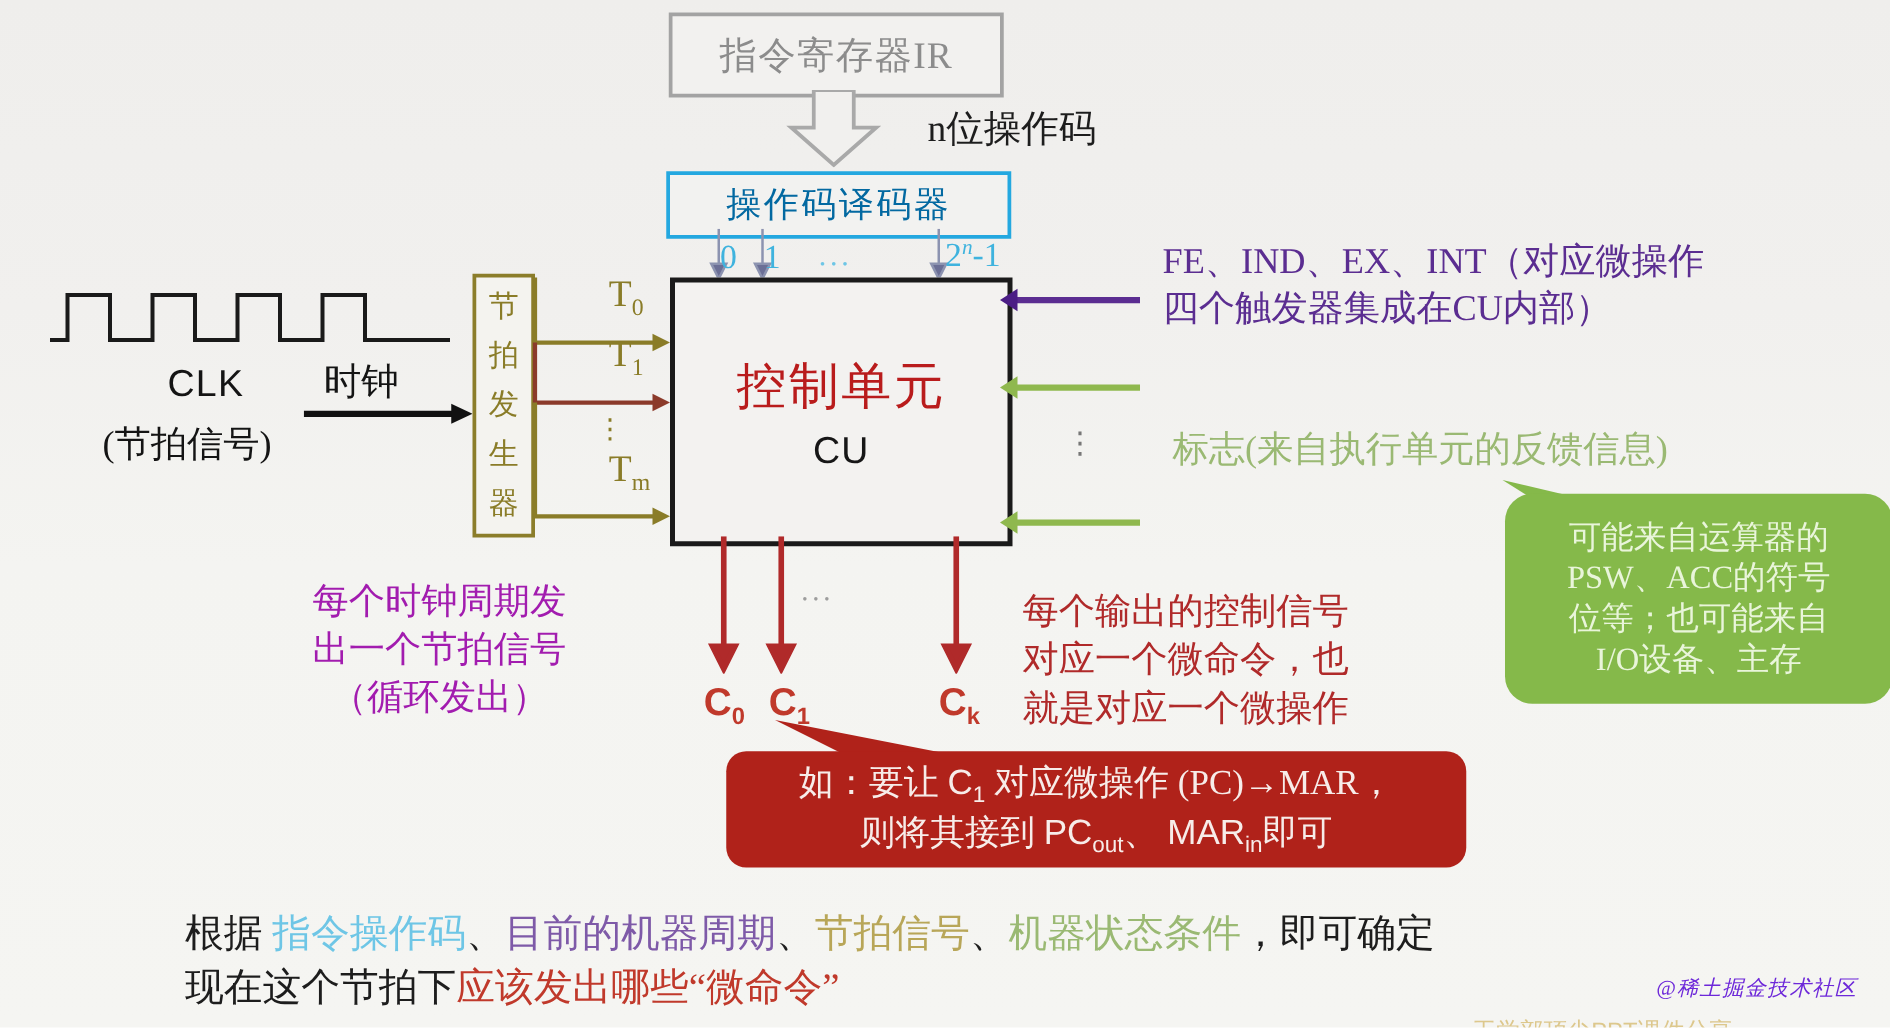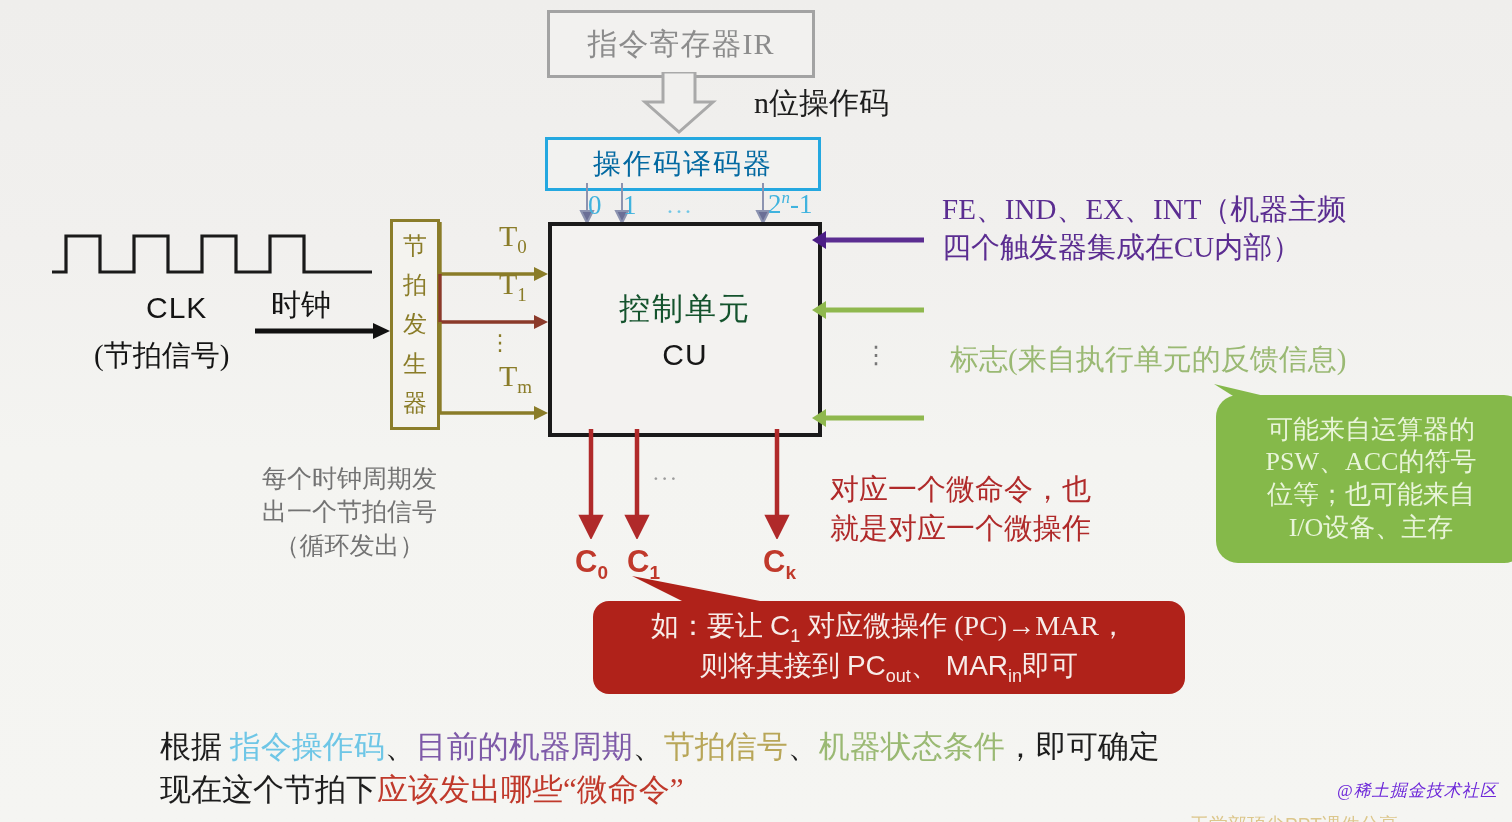--- a/index.html
+++ b/index.html
@@ -3,21 +3,21 @@
 <meta charset="utf-8">
 <style>
   html,body{margin:0;padding:0;}
   body{
     width:1512px;height:822px;
     background:linear-gradient(180deg,#efeeec 0%,#f1f0ee 30%,#f4f4f1 55%,#f5f5f2 100%);
     font-family:"Liberation Serif","DejaVu Serif",serif;
     overflow:hidden;
     position:relative;
   }
-  .stage{position:absolute;left:12px;top:0;width:1332px;height:822px;}
+  .stage{position:absolute;left:0;top:0;width:1332px;height:822px;}
   .abs{position:absolute;}
 
   
   #ir-box{
     left:535px;top:10px;width:262px;height:62px;
     border:3px solid #a3a3a3;background:#f2f1ef;
     display:flex;align-items:center;justify-content:center;
   }
   #ir-box .txt{font-size:30px;color:#8c8c8c;letter-spacing:1px;
     font-family:"Liberation Serif","DejaVu Serif",serif;font-weight:400;}
@@ -43,21 +43,21 @@
   #dec-lbl-dots{left:655px;top:192px;font-size:24px;color:#6ec6e6;letter-spacing:3px;}
   #dec-lbl-last{left:756px;top:188px;}
   #dec-lbl-last sup{font-size:17px;font-style:italic;}
 
   
   #cu-box{
     left:536px;top:222px;width:266px;height:207px;
     border:4px solid #1a1a1a;background:#f3f2f0;
     display:flex;flex-direction:column;align-items:center;justify-content:center;
   }
-  #cu-box .l1{font-size:31px;color:#14532d;letter-spacing:2px;}
+  #cu-box .l1{font-size:40px;color:#b91c1c;letter-spacing:2px;}
   #cu-box .l2{font-size:30px;color:#161616;margin-top:8px;letter-spacing:1px;
     font-family:"Liberation Sans","DejaVu Sans",sans-serif;}
 
   
   #tg-box{
     left:378px;top:219px;width:50px;height:211px;
     border:3px solid #8b7d2a;background:#f4f3ef;
     display:flex;flex-direction:column;align-items:center;justify-content:space-around;
     padding:4px 0;box-sizing:border-box;
   }
@@ -88,21 +88,21 @@
   
   #green-callout{
     left:1204px;top:395px;width:310px;height:168px;
     background:#85b94a;border-radius:22px;
     display:flex;flex-direction:column;align-items:center;justify-content:center;
     padding:6px 10px;box-sizing:border-box;
   }
   #green-callout div{font-size:26px;color:#e9f5da;line-height:1.26;white-space:nowrap;}
 
   
-  #beat-note{left:250px;top:462px;font-size:25px;color:#737373;line-height:1.33;text-align:center;white-space:nowrap;}
+  #beat-note{left:250px;top:462px;font-size:29px;color:#a21caf;line-height:1.33;text-align:center;white-space:nowrap;}
 
   
   .c-lbl{font-family:"Liberation Sans","DejaVu Sans",sans-serif;font-size:31px;color:#c0392b;font-weight:600;}
   .c-lbl sub{font-size:19px;}
   #c0{left:563px;top:544px;}
   #c1{left:615px;top:544px;}
   #ck{left:751px;top:544px;}
   #c-dots{left:641px;top:460px;font-size:23px;color:#9d9d9d;letter-spacing:3px;}
 
   
@@ -215,21 +215,21 @@
       <line x1="12" y1="82" x2="112" y2="82" stroke="#8fb84e" stroke-width="5"></line>
       <polygon points="14,73 0,82 14,91" fill="#8fb84e"></polygon>
       <line x1="12" y1="190" x2="112" y2="190" stroke="#8fb84e" stroke-width="5"></line>
       <polygon points="14,181 0,190 14,199" fill="#8fb84e"></polygon>
     </g>
   </svg>
 
   <div class="abs" id="right-dots">⋮</div>
 
   <div class="abs" id="fe-note">
-    <div>FE、IND、EX、INT（机器主频</div>
+    <div>FE、IND、EX、INT（对应微操作</div>
     <div>四个触发器集成在CU内部）</div>
   </div>
 
   <div class="abs" id="flag-note">标志(来自执行单元的反馈信息)</div>
 
   <svg class="abs" style="left:1196px;top:372px;width:150px;height:46px;">
     <polygon points="6,12 150,46 60,46" fill="#85b94a"></polygon>
   </svg>
   <div class="abs" id="green-callout">
     <div>可能来自运算器的</div>
@@ -253,20 +253,21 @@
       <line x1="205" y1="0" x2="205" y2="92"></line>
         <polygon points="196,88 214,88 205,106"></polygon>
     </g>
   </svg>
   <div class="abs" id="c-dots">...</div>
   <div class="abs c-lbl" id="c0"><span>C</span><sub>0</sub></div>
   <div class="abs c-lbl" id="c1"><span>C</span><sub>1</sub></div>
   <div class="abs c-lbl" id="ck"><span>C</span><sub>k</sub></div>
 
   <div class="abs" id="out-note">
+    <div>每个输出的控制信号</div>
     <div>对应一个微命令，也</div>
     <div>就是对应一个微操作</div>
   </div>
 
   <svg class="abs" style="left:614px;top:572px;width:190px;height:40px;">
     <polygon points="6,4 190,40 78,40" fill="#b0221a"></polygon>
   </svg>
   <div class="abs" id="red-callout">
     <div><span>如：要让 </span><span class="sans"><span>C</span><sub>1</sub></span><span> 对应微操作 (PC)→MAR，</span></div>
     <div><span>则将其接到 </span><span class="sans"><span>PC</span><sub>out</sub></span><span>、 </span><span class="sans"><span>MAR</span><sub>in</sub></span><span>即可</span></div>

